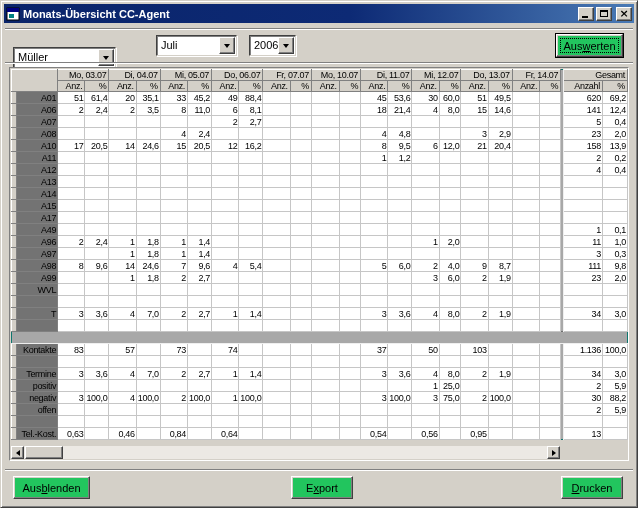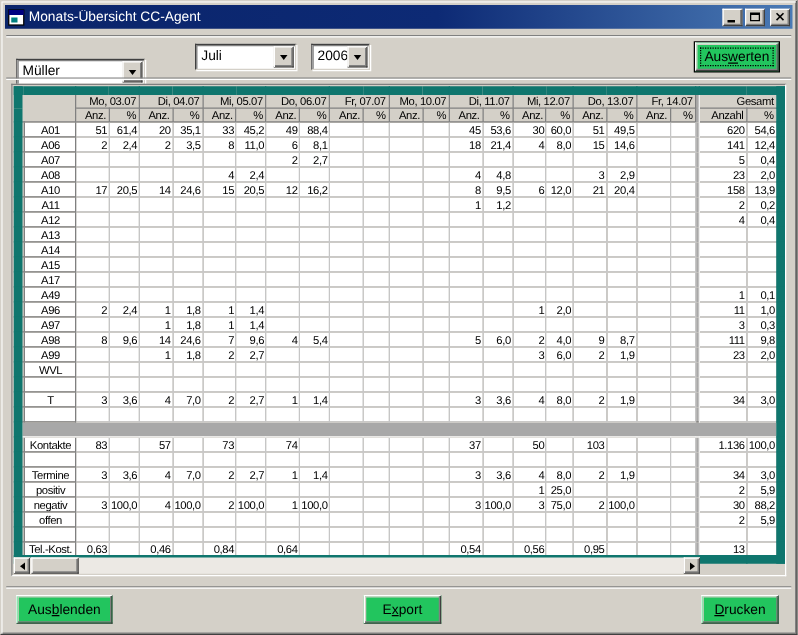--- a/index.html
+++ b/index.html
@@ -5,21 +5,21 @@
   html,body{margin:0;padding:0;background:#808080;}
   *{box-sizing:border-box;}
   .screen{position:relative;width:638px;height:508px;background:#d4d0c8;
     font-family:"Liberation Sans",sans-serif;font-size:11px;color:#000;
     border:1px solid;border-color:#d4d0c8 #404040 #404040 #d4d0c8;
     box-shadow:inset 1px 1px 0 #ffffff, inset -1px -1px 0 #808080;overflow:hidden;}
   
   .titlebar{position:absolute;left:3px;top:3px;right:3px;height:19px;
     background:linear-gradient(90deg,#0a246a 0%,#0d2a75 55%,#4a7ab5 100%);
     display:flex;align-items:center;padding:0 2px;}
-  .titlebar .title{color:#fff;font-weight:normal;font-size:11px;margin-left:3px;flex:1;
+  .titlebar .title{color:#fff;font-weight:bold;font-size:11px;margin-left:3px;flex:1;
     white-space:nowrap;overflow:hidden;}
   .app-icon{width:14px;height:14px;flex:0 0 14px;}
   .tb-btn{width:16px;height:14px;margin-left:2px;background:#d4d0c8;position:relative;
     border:1px solid;border-color:#fff #404040 #404040 #fff;box-shadow:inset -1px -1px 0 #808080;
     display:flex;align-items:center;justify-content:center;}
   .tb-btn.close{margin-left:4px;}
   .g-min{position:absolute;left:3px;bottom:2px;width:6px;height:2px;background:#000;}
   .g-max{width:8px;height:7px;border:1px solid #000;border-top:2px solid #000;}
   .g-close{font-size:11px;font-weight:bold;line-height:10px;font-family:"DejaVu Sans",sans-serif;}
   
@@ -42,29 +42,29 @@
     box-shadow:inset -1px -1px 0 #808080, inset 1px 1px 0 #d4d0c8;
     display:flex;align-items:center;justify-content:center;cursor:default;}
   .btn.default{box-shadow:0 0 0 1px #000, inset -1px -1px 0 #808080, inset 1px 1px 0 #d4d0c8;}
   .btn.default::after{content:'';position:absolute;inset:3px;border:1px dotted #000;}
   .btn u{text-decoration:underline;}
   
   .grid-panel{position:absolute;left:8px;right:8px;top:66px;bottom:46px;background:#d4d0c8;
     border:1px solid;border-color:#808080 #ffffff #ffffff #808080;overflow:hidden;}
   table.grid{border-collapse:collapse;table-layout:fixed;margin:1px 0 0 1px;
     font-family:"Liberation Sans",sans-serif;font-size:9px;letter-spacing:-0.3px;
-    border:7px solid #0f766e;}
+    border:1px solid #0f766e;}
   .grid th,.grid td{overflow:hidden;white-space:nowrap;}
   .grid thead th{height:11px;font-weight:normal;background:#d4d0c8;
     border:1px solid;border-color:#fff #808080 #808080 #fff;padding:0 2px;text-align:right;}
   .grid thead th.corner{text-align:left;}
   .grid tbody tr{height:12px;}
   .grid td.ind{background:#d4d0c8;border:1px solid;border-color:#fff #808080 #808080 #fff;padding:0;}
-  .grid td.lbl{background:#ffffff;border:1px solid;border-color:#fff #808080 #808080 #fff;
-    padding:0 1px 0 2px;text-align:center;}
+  .grid td.lbl{background:#737373;border:1px solid;border-color:#fff #808080 #808080 #fff;
+    padding:0 1px 0 2px;text-align:right;}
   .grid td.num{background:#fff;border:1px solid #c6c6c6;text-align:right;padding:0 1px;}
   .grid .sepcol{background:#a8a8a8;border:0;border-left:1px solid #808080;border-right:1px solid #efefef;padding:0;}
   .grid tr.secsep td{height:3px;background:#a8a8a8;border-top:1px solid #6e6e6e;
     border-bottom:1px solid #efefef;padding:0;}
   
   .hscroll{position:absolute;left:1px;bottom:1px;width:549px;height:13px;background:#ece9e4;}
   .sb-btn{position:absolute;top:0;width:13px;height:13px;background:#d4d0c8;
     border:1px solid;border-color:#fff #404040 #404040 #fff;box-shadow:inset -1px -1px 0 #808080;
     display:flex;align-items:center;justify-content:center;}
   .sb-btn.left{left:0;} .sb-btn.right{right:0;}
@@ -213,21 +213,21 @@
             <td class="num">45</td>
             <td class="num">53,6</td>
             <td class="num">30</td>
             <td class="num">60,0</td>
             <td class="num">51</td>
             <td class="num">49,5</td>
             <td class="num"></td>
             <td class="num"></td>
             <td class="sepcol"></td>
             <td class="num">620</td>
-            <td class="num">54,6</td>
+            <td class="num">69,2</td>
           </tr>
           <tr>
             <td class="ind"></td>
             <td class="lbl">A06</td>
             <td class="num">2</td>
             <td class="num">2,4</td>
             <td class="num">2</td>
             <td class="num">3,5</td>
             <td class="num">8</td>
             <td class="num">11,0</td>

